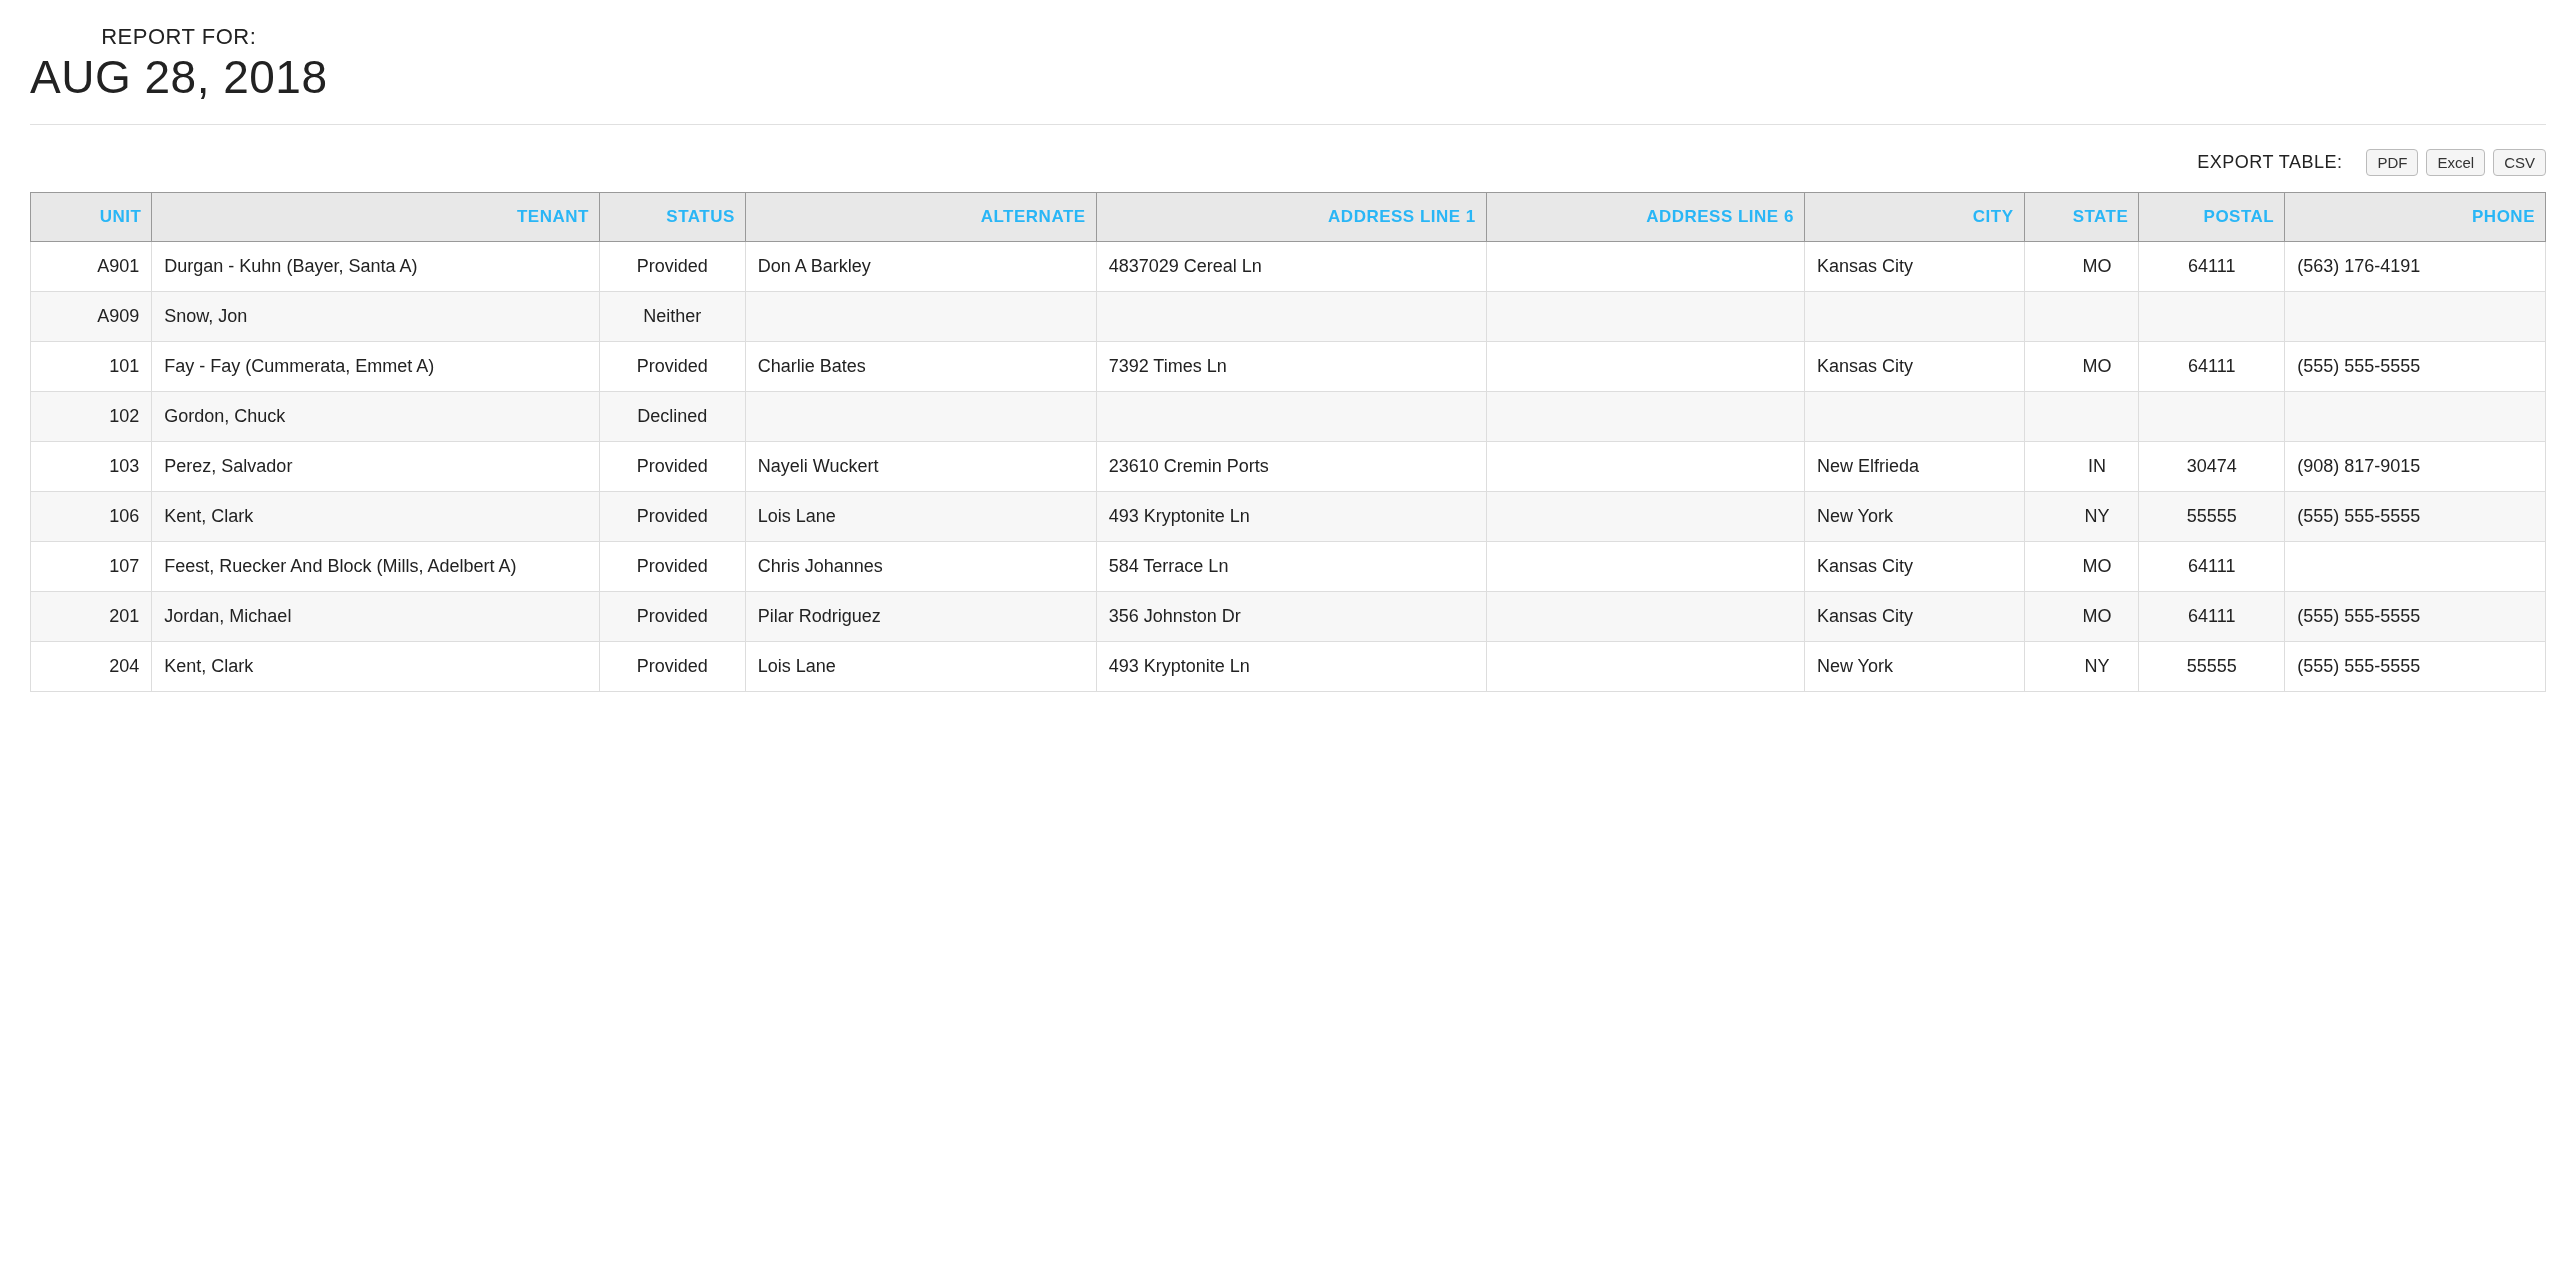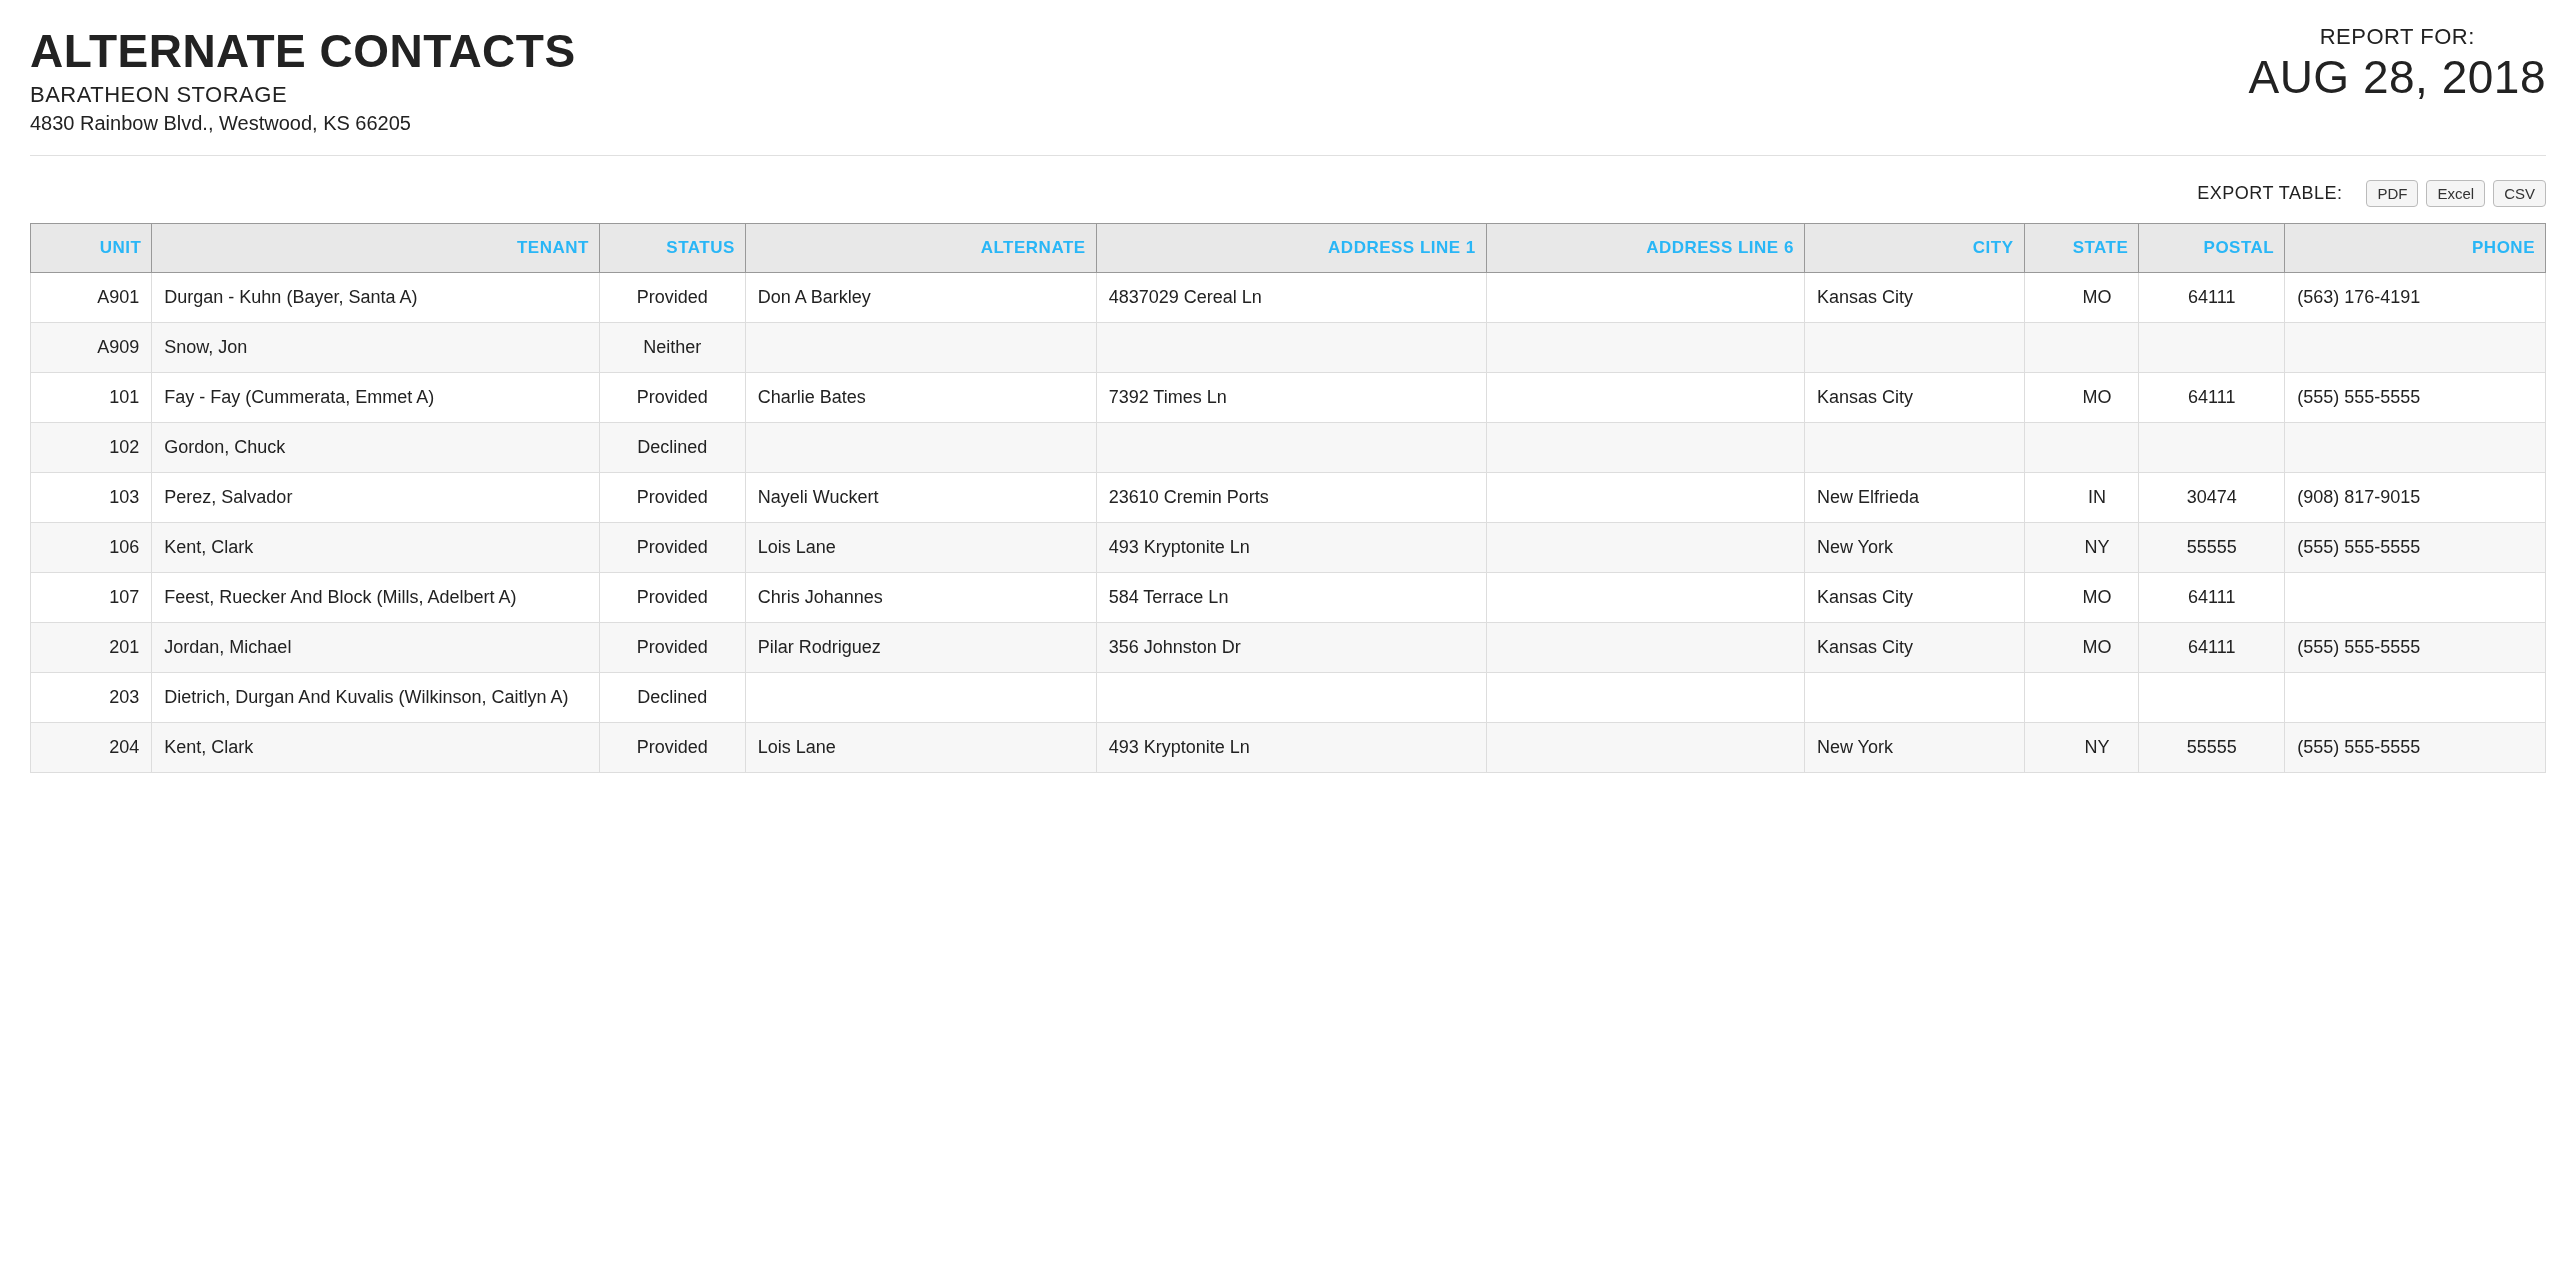--- a/index.html
+++ b/index.html
@@ -116,25 +116,20 @@
     .col-phone { width: 159px; }
     td.unit { text-align: right; }
     td.status { text-align: center; }
     td.state { text-align: center; padding-left: 43px; }
     td.postal { text-align: center; }
   </style>
 </head>
 <body>
 
 <div class="header">
-  <div class="header-left">
-    <h1 class="report-title">ALTERNATE CONTACTS</h1>
-    <div class="company-name">BARATHEON STORAGE</div>
-    <div class="company-address">4830 Rainbow Blvd., Westwood, KS 66205</div>
-  </div>
   <div class="header-right">
     <div class="report-for-label">REPORT FOR:</div>
     <div class="report-date">AUG 28, 2018</div>
   </div>
 </div>
 
 <hr class="divider">
 
 <div class="export-row">
   <span class="export-label">EXPORT TABLE:</span>
@@ -261,32 +256,20 @@
         <td class="status">Provided</td>
         <td class="alternate">Pilar Rodriguez</td>
         <td class="addr1">356 Johnston Dr</td>
         <td class="addr2"></td>
         <td class="city">Kansas City</td>
         <td class="state">MO</td>
         <td class="postal">64111</td>
         <td class="phone">(555) 555-5555</td>
       </tr>
       <tr>
-        <td class="unit">203</td>
-        <td class="tenant">Dietrich, Durgan And Kuvalis (Wilkinson, Caitlyn A)</td>
-        <td class="status">Declined</td>
-        <td class="alternate"></td>
-        <td class="addr1"></td>
-        <td class="addr2"></td>
-        <td class="city"></td>
-        <td class="state"></td>
-        <td class="postal"></td>
-        <td class="phone"></td>
-      </tr>
-      <tr>
         <td class="unit">204</td>
         <td class="tenant">Kent, Clark</td>
         <td class="status">Provided</td>
         <td class="alternate">Lois Lane</td>
         <td class="addr1">493 Kryptonite Ln</td>
         <td class="addr2"></td>
         <td class="city">New York</td>
         <td class="state">NY</td>
         <td class="postal">55555</td>
         <td class="phone">(555) 555-5555</td>

